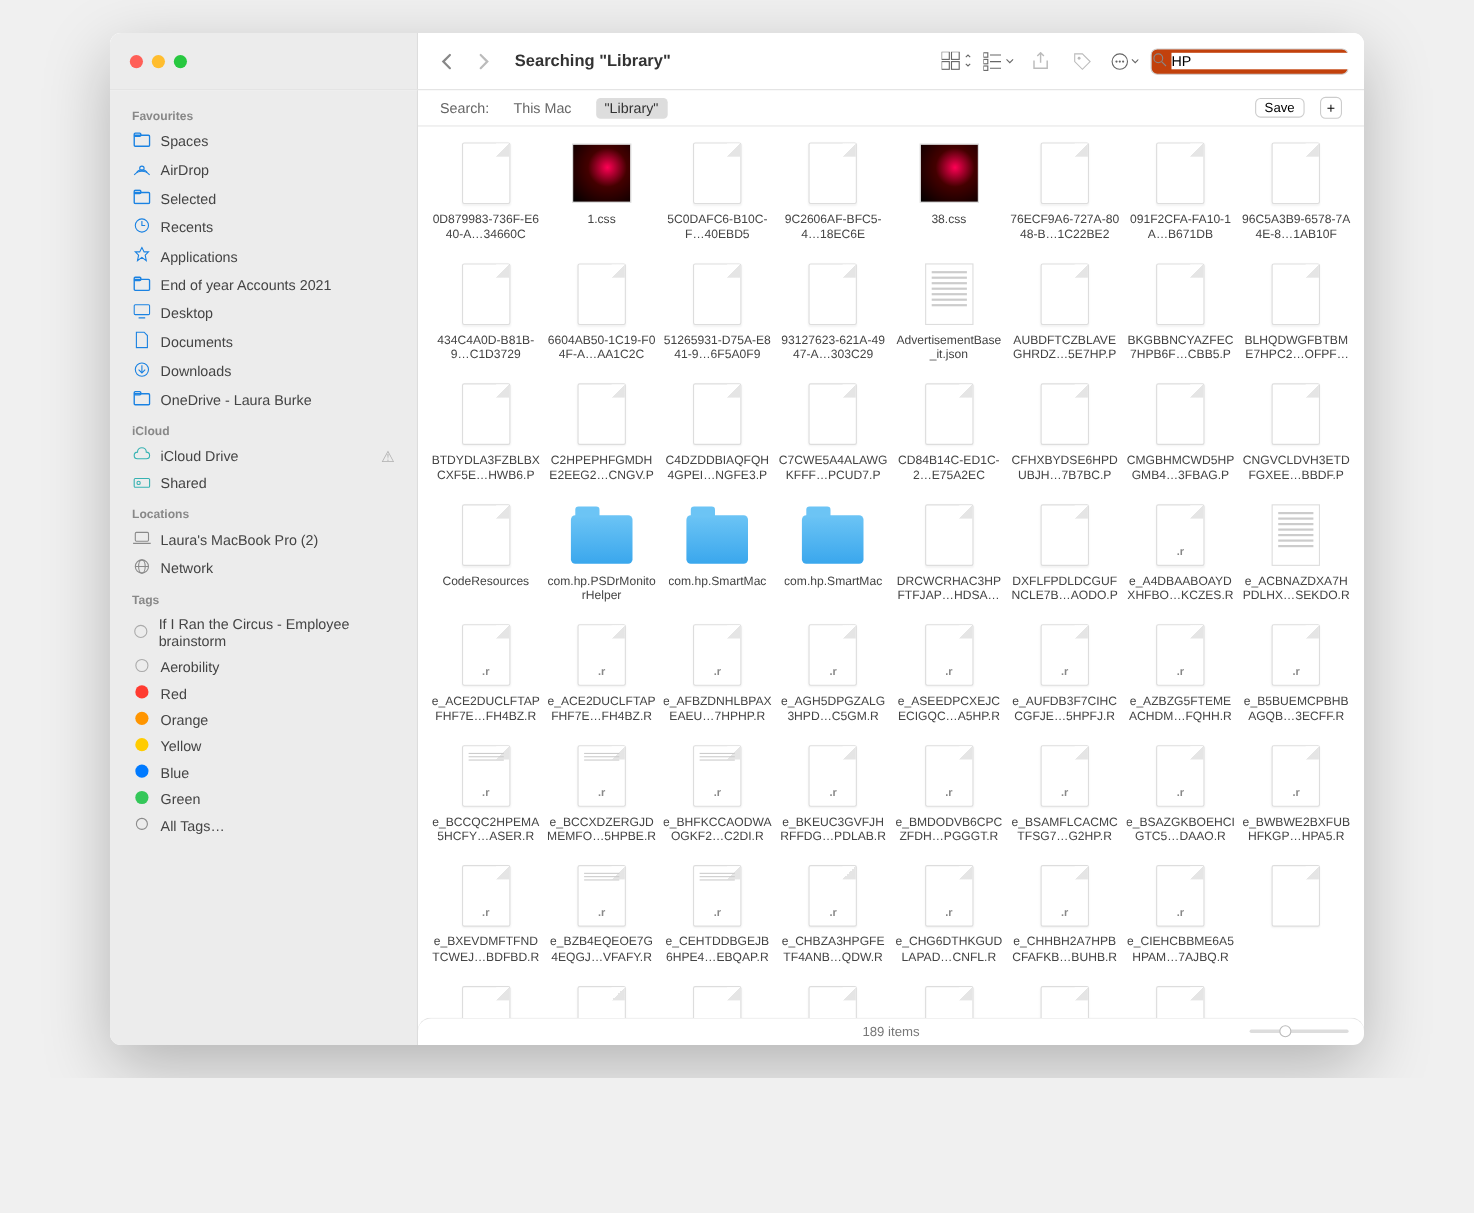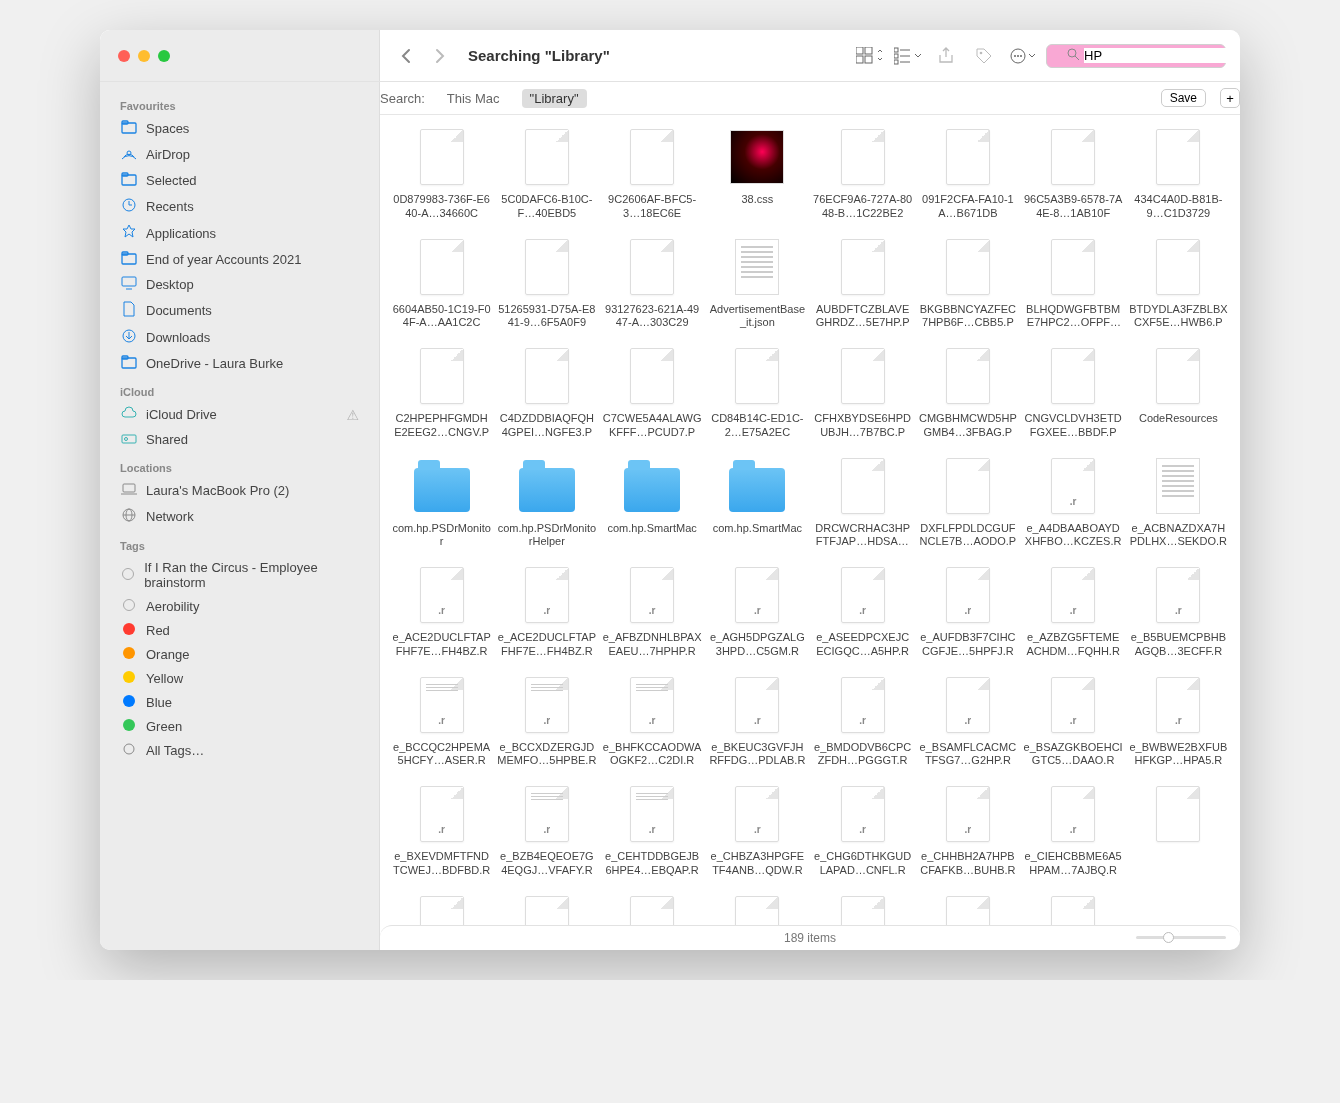--- a/index.html
+++ b/index.html
@@ -59,23 +59,23 @@
   .tool-icon {
     width:28px; height:24px;
     display:flex; align-items:center; justify-content:center;
     color:#555;
   }
   .tool-icon svg, .tool-icon span { display:block; }
   .searchbox {
     display:flex; align-items:center;
     border:1px solid #d0d0d0;
     border-radius:6px;
-    padding:3px 20px;
+    padding:3px 1px;
     width:180px;
-    background:#f9a8d4;
+    background:#c2410c;
   }
   .searchbox input {
     border:none; outline:none; flex:1; font-size:13px;
   }
   .searchbox .mag { color:#888; margin-right:4px; }
 
   .body {
     flex:1;
     display:flex;
     min-height:0;
@@ -107,21 +107,21 @@
 
   .content {
     flex:1;
     display:flex;
     flex-direction:column;
     min-width:0;
   }
   .searchbar-row {
     display:flex;
     align-items:center;
-    padding:6px 0;
+    padding:6px 20px;
     border-bottom:1px solid #e6e6e6;
     font-size:13px;
     gap:14px;
     color:#666;
   }
   .search-label { font-weight:500; }
   .scope { padding:2px 8px; border-radius:4px; }
   .scope.active { background:#ddd; color:#333; }
   .bar-spacer { flex:1; }
   .savebtn {
@@ -475,29 +475,35 @@
       <div class="grid-scroll">
         <div class="grid" id="file-grid">
             <div class="item">
               <div class="thumb">
                 <div class="file"></div>
               </div>
               <div class="fname">0D879983-736F-E640-A…34660C</div>
             </div>
             <div class="item">
               <div class="thumb">
+                <div class="preview-dark"></div>
+              </div>
+              <div class="fname">1.css</div>
+            </div>
+            <div class="item">
+              <div class="thumb">
                 <div class="file"></div>
               </div>
               <div class="fname">5C0DAFC6-B10C-F…40EBD5</div>
             </div>
             <div class="item">
               <div class="thumb">
                 <div class="file"></div>
               </div>
-              <div class="fname">9C2606AF-BFC5-3…18EC6E</div>
+              <div class="fname">9C2606AF-BFC5-4…18EC6E</div>
             </div>
             <div class="item">
               <div class="thumb">
                 <div class="preview-dark"></div>
               </div>
               <div class="fname">38.css</div>
             </div>
             <div class="item">
               <div class="thumb">
                 <div class="file"></div>
@@ -618,26 +624,20 @@
               <div class="thumb">
                 <div class="file"></div>
               </div>
               <div class="fname">CNGVCLDVH3ETDFGXEE…BBDF.P</div>
             </div>
             <div class="item">
               <div class="thumb">
                 <div class="file"></div>
               </div>
               <div class="fname">CodeResources</div>
-            </div>
-            <div class="item">
-              <div class="thumb">
-                <div class="folder"></div>
-              </div>
-              <div class="fname">com.hp.PSDrMonitor</div>
             </div>
             <div class="item">
               <div class="thumb">
                 <div class="folder"></div>
               </div>
               <div class="fname">com.hp.PSDrMonitorHelper</div>
             </div>
             <div class="item">
               <div class="thumb">
                 <div class="folder"></div>

